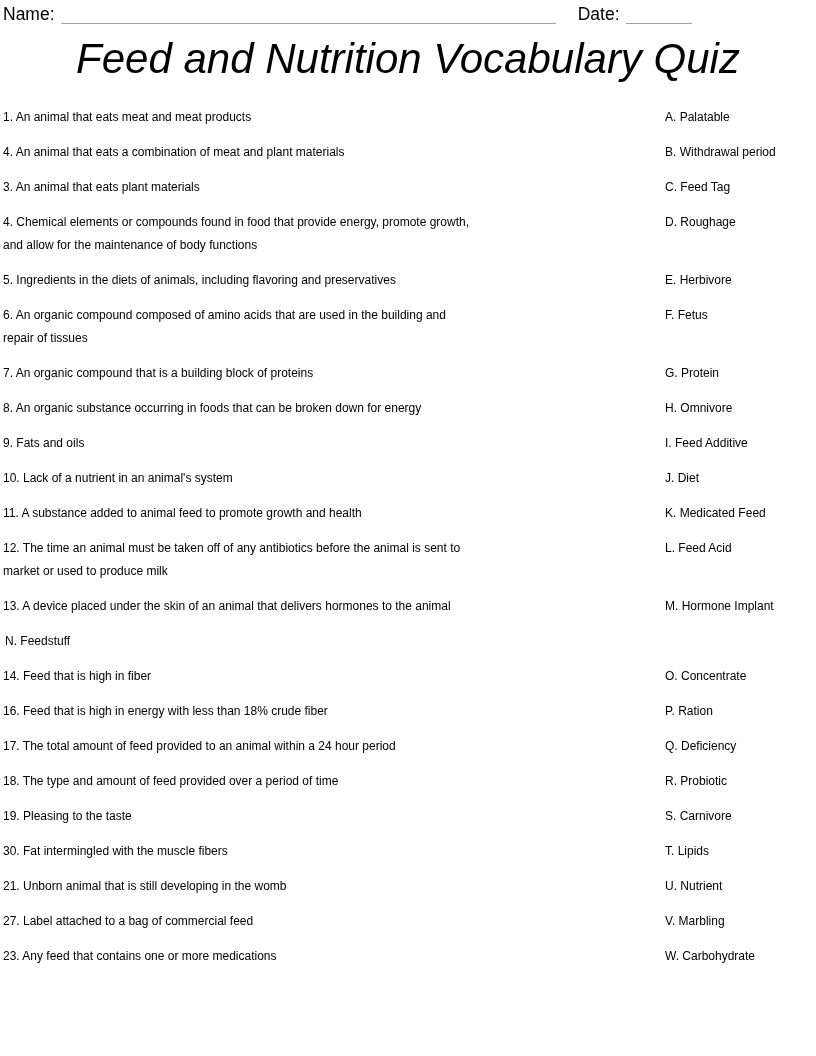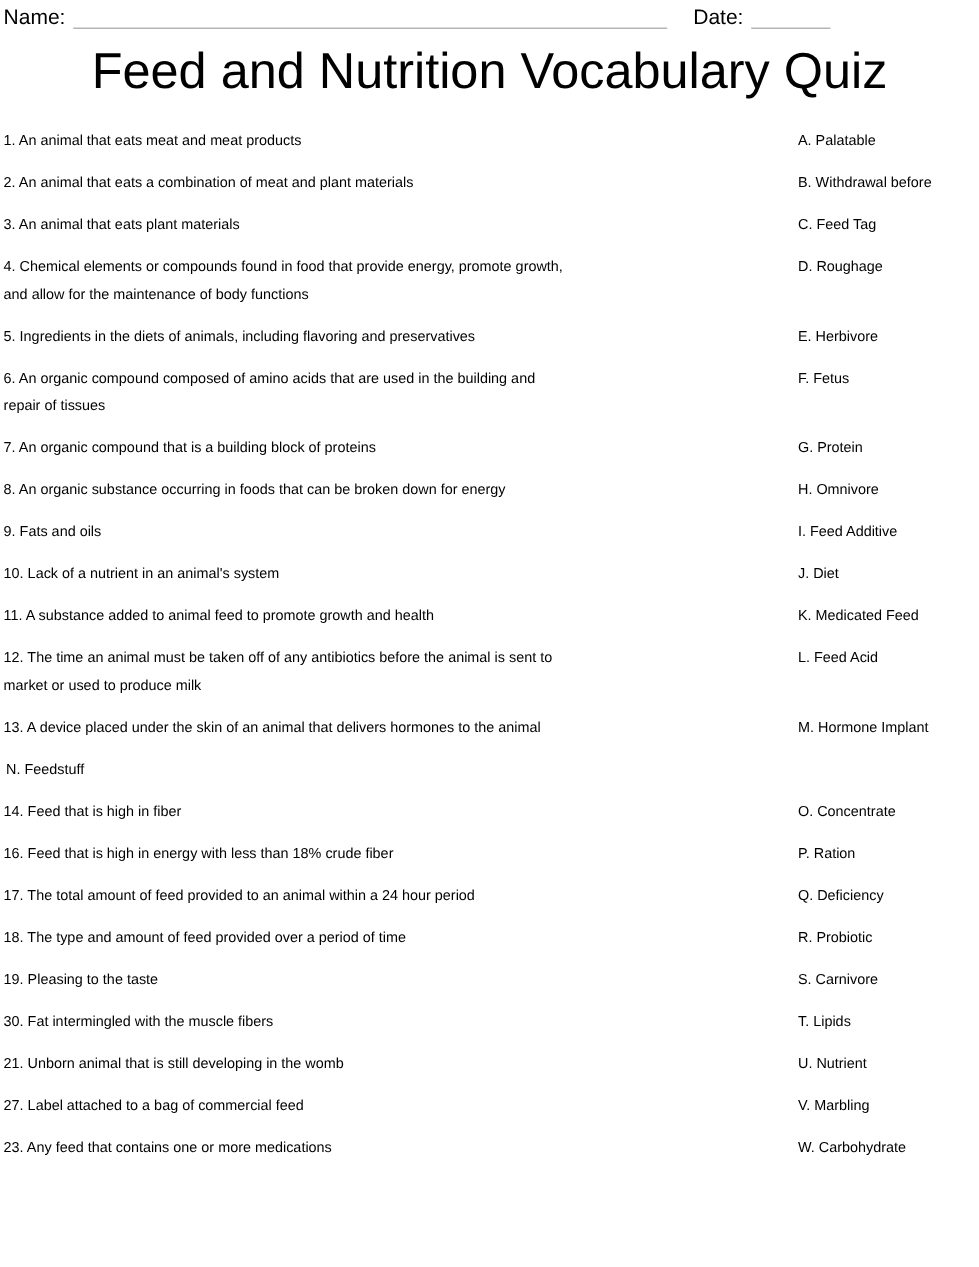--- a/index.html
+++ b/index.html
@@ -38,20 +38,21 @@
 
   
   .title {
     width: 810px;
     margin: 9px 0 0 0;
     font-size: 42px;
     font-weight: normal;
     text-align: center;
     line-height: 50px;
     letter-spacing: 0px;
+    font-style: italic;
   }
 
   
   .rows {
     margin-top: 22px;
     font-size: 12px;
     line-height: 23px;
   }
   .row {
     display: flex;
@@ -82,22 +83,22 @@
 
   <h1 class="title">Feed and Nutrition Vocabulary Quiz</h1>
 
   <div class="rows" id="rows">
   <div class="row">
     <div class="q">1. An animal that eats meat and meat products</div>
     <div class="a">A. Palatable</div>
   </div>
 
   <div class="row">
-    <div class="q">2. An animal that eats a combination of meat and plant materials</div>
-    <div class="a">B. Withdrawal before</div>
+    <div class="q">4. An animal that eats a combination of meat and plant materials</div>
+    <div class="a">B. Withdrawal period</div>
   </div>
 
   <div class="row">
     <div class="q">3. An animal that eats plant materials</div>
     <div class="a">C. Feed Tag</div>
   </div>
 
   <div class="row">
     <div class="q">4. Chemical elements or compounds found in food that provide energy, promote growth,
 and allow for the maintenance of body functions</div>

